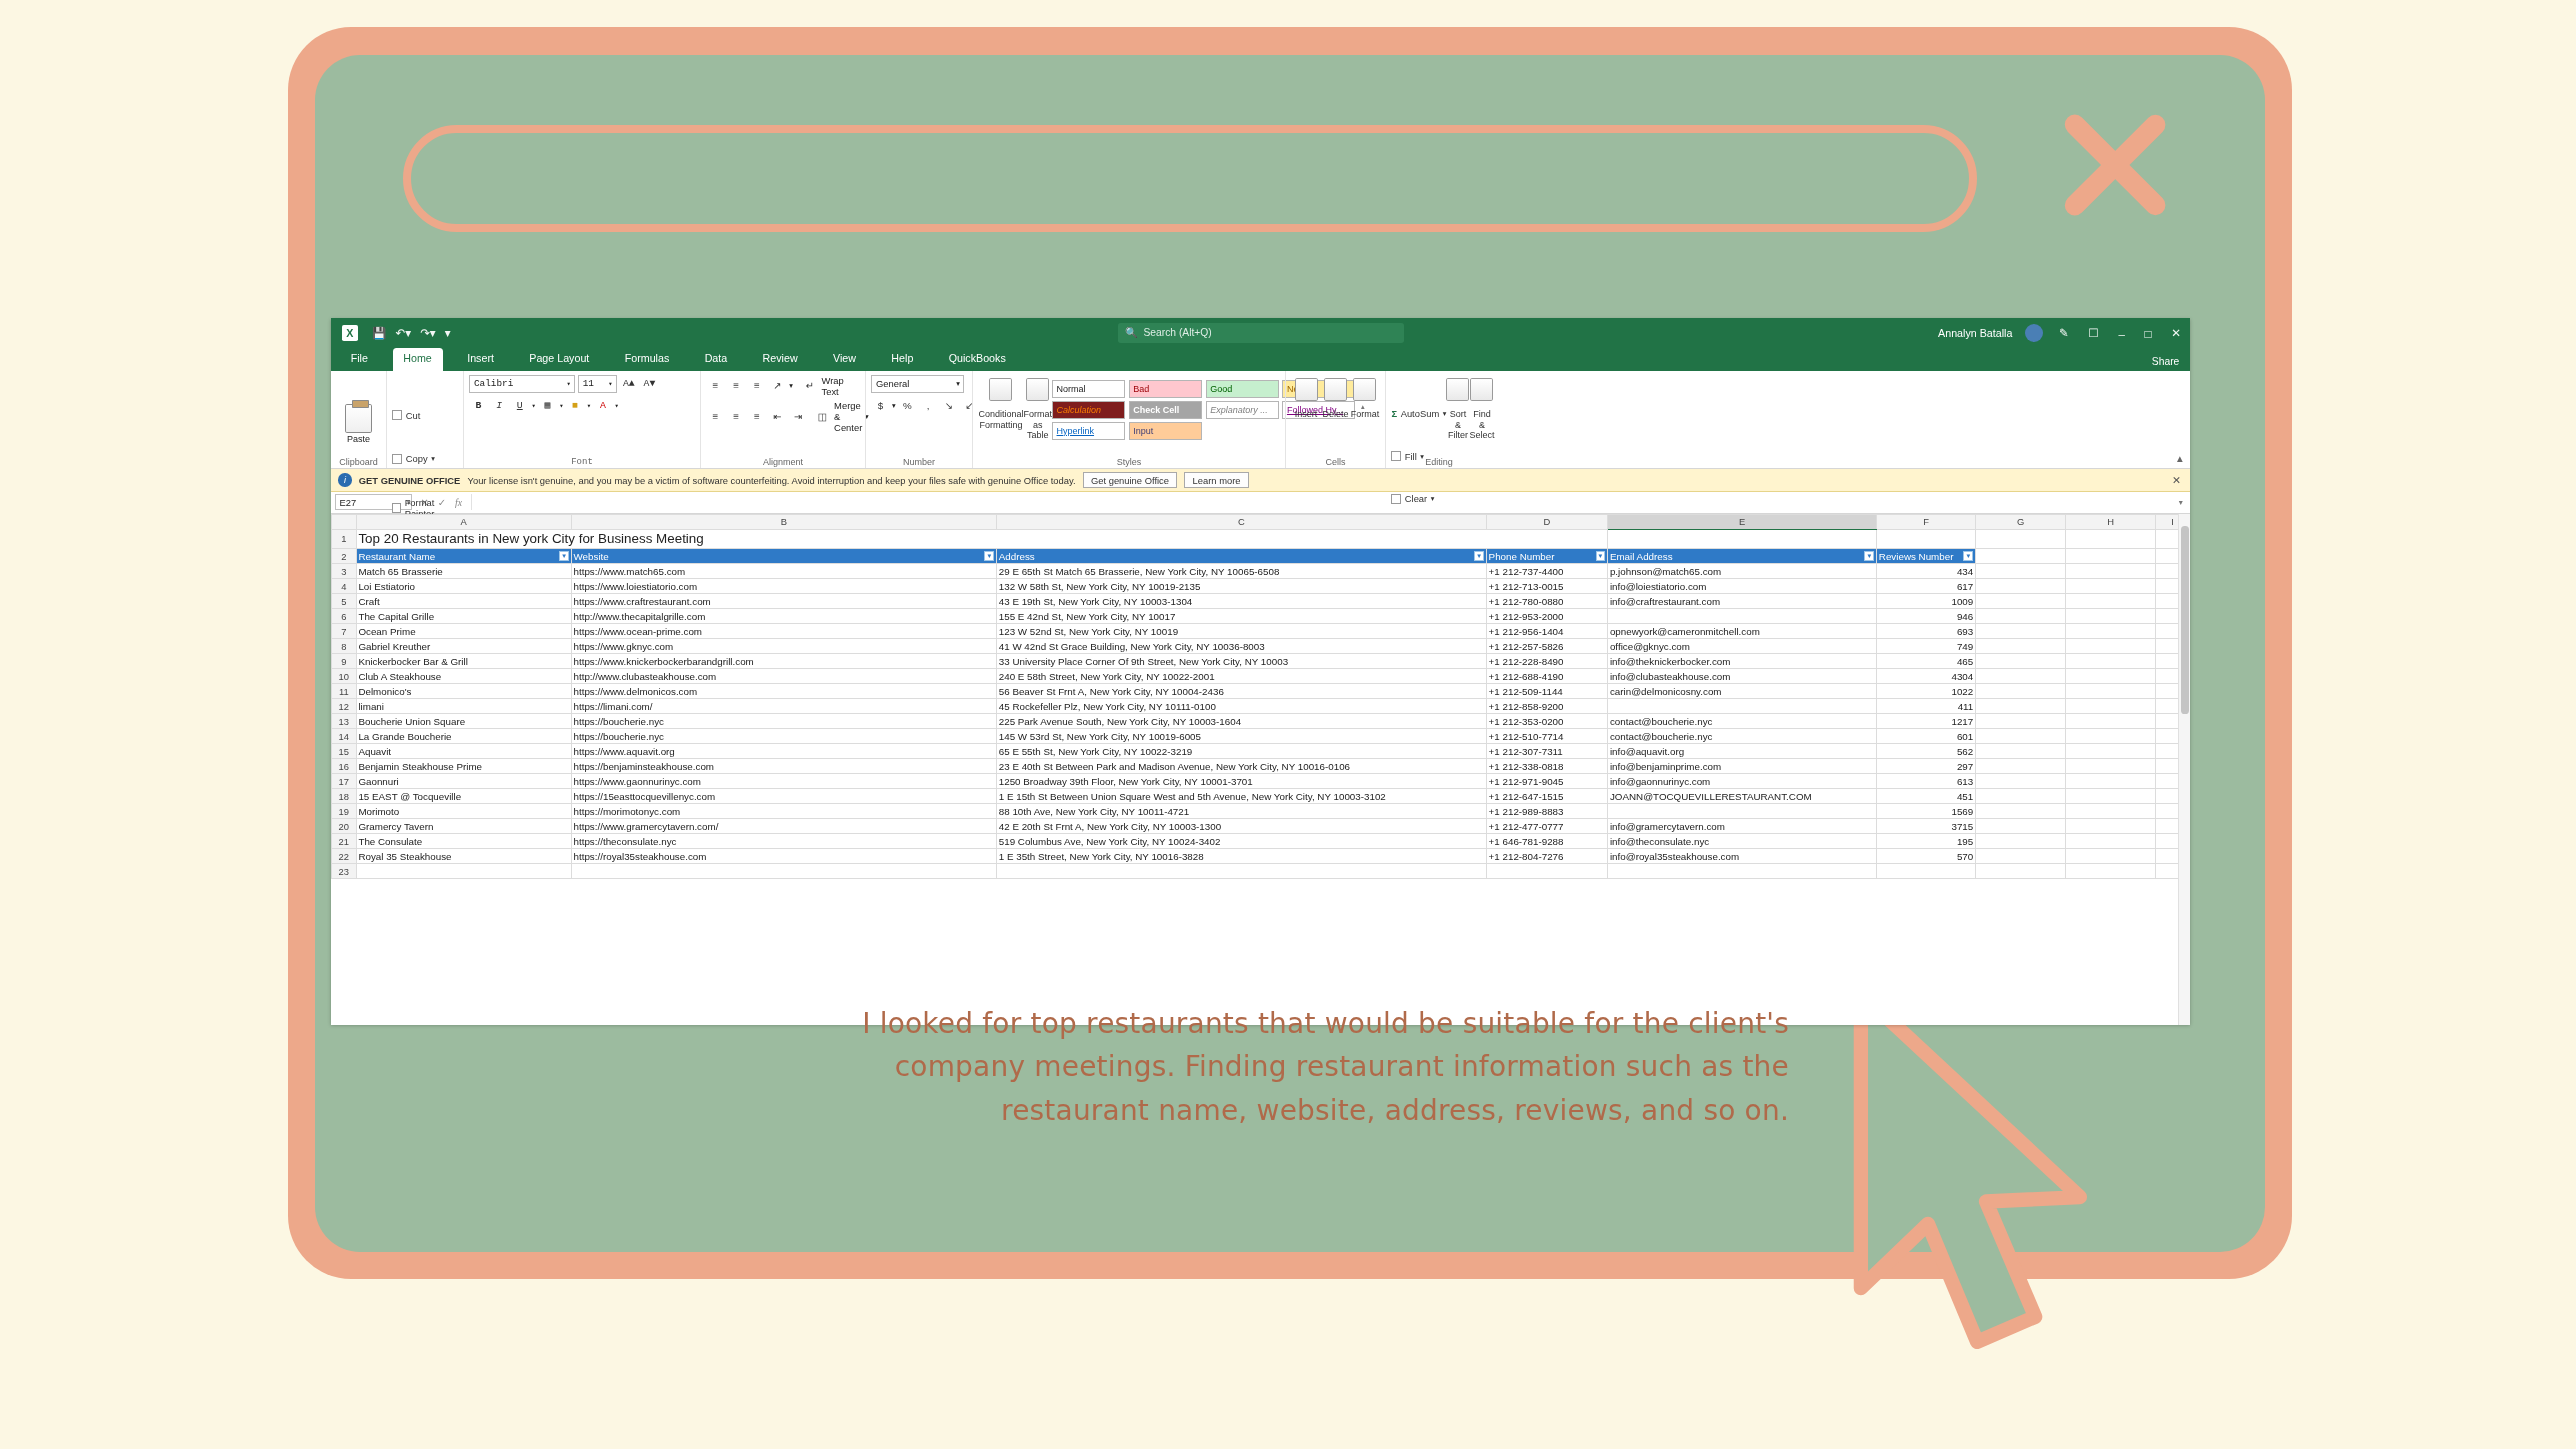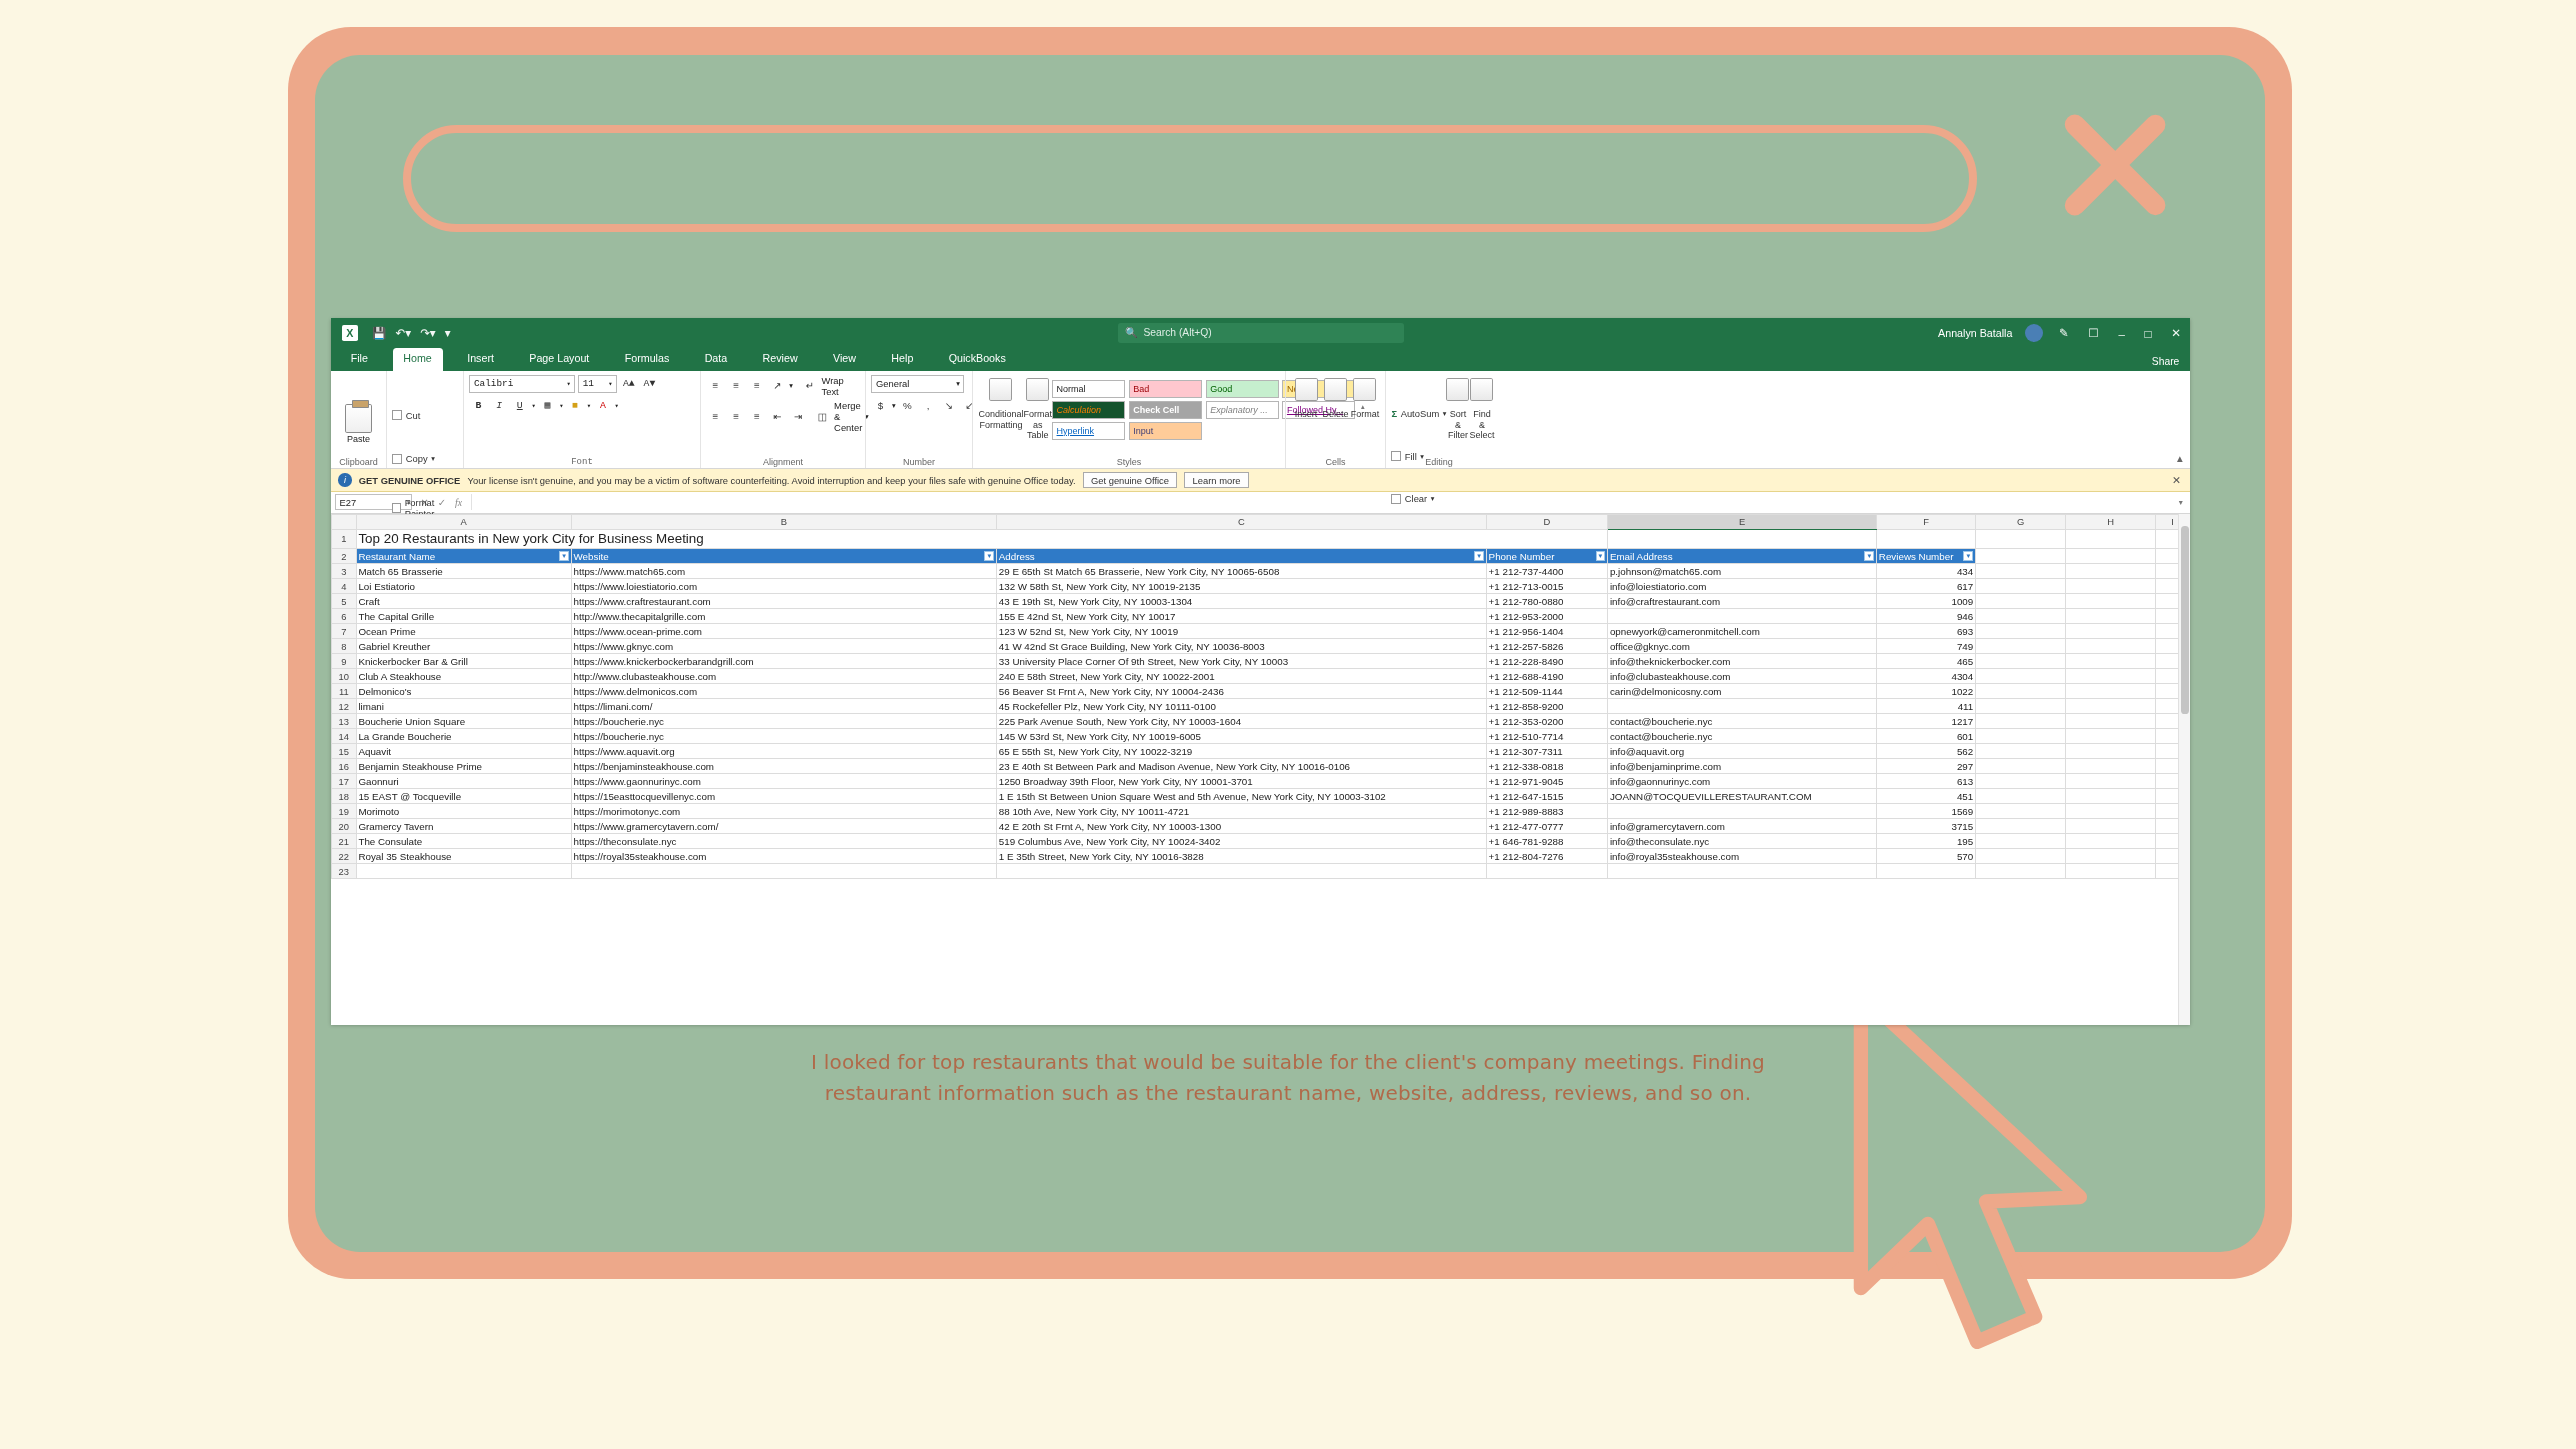--- a/index.html
+++ b/index.html
@@ -35,22 +35,22 @@
   .big-x:before { transform:translateX(-50%) rotate(45deg); }
   .big-x:after  { transform:translateX(-50%) rotate(-45deg); }
 
   
   .cursor {
     position:absolute; left:1843px; top:984px; width:295px; height:376px;
   }
 
   
   .caption {
-    position:absolute; left:787px; top:1047px; width:1002px;
-    text-align:center; color:#b06a4a; font-size:20px; line-height:1.55;
+    position:absolute; left:787px; top:1002px; width:1002px;
+    text-align:right; color:#b06a4a; font-size:28px; line-height:1.55;
     font-family:"DejaVu Sans", sans-serif; letter-spacing:0.2px;
   }
 
   
   .excel {
     position:absolute; left:331px; top:318px; width:1859px; height:707px;
     background:#ffffff; font-size:9.8px; color:#222;
     box-shadow:0 0.9px 3.6px rgba(0,0,0,.25);
     display:flex; flex-direction:column;
   }
@@ -144,21 +144,21 @@
 
   .stylebox {
     width:73px; height:18px; border:0.9px solid #b5b5b5; font-size:9px;
     display:flex; align-items:center; padding-left:3.6px; overflow:hidden;
     white-space:nowrap;
   }
   .s-normal { background:#fff; color:#222; }
   .s-bad { background:#ffc7ce; color:#9c0006; }
   .s-good { background:#c6efce; color:#006100; }
   .s-neutral { background:#ffeb9c; color:#9c6500; }
-  .s-calc { background:#14532d; color:#fa7d00; font-style:italic;text-align:center; }
+  .s-calc { background:#7f1d1d; color:#fa7d00; font-style:italic;text-align:center; }
   .s-check { background:#a5a5a5; color:#fff; font-weight:bold; }
   .s-expl { background:#fff; color:#7f7f7f; font-style:italic; }
   .s-follow { background:#fff; color:#800080; text-decoration:underline; }
   .s-hyper { background:#fff; color:#0563c1; text-decoration:underline; }
   .s-input { background:#ffcc99; color:#3f3f76; }
 
   .bigicon { display:flex; flex-direction:column; align-items:center; width:48px; font-size:9px; color:#333; gap:8px; padding-top:3.6px; text-align:center; line-height:1.15; }
   .bigicon .glyph { width:23px; height:23px; border:0.9px solid #9a9a9a; background:linear-gradient(#fff,#e9e9e9); border-radius:1.8px; }
   .ribbon-collapse { position:absolute; right:5.4px; bottom:3.6px; color:#666; font-size:9.8px; }
 

